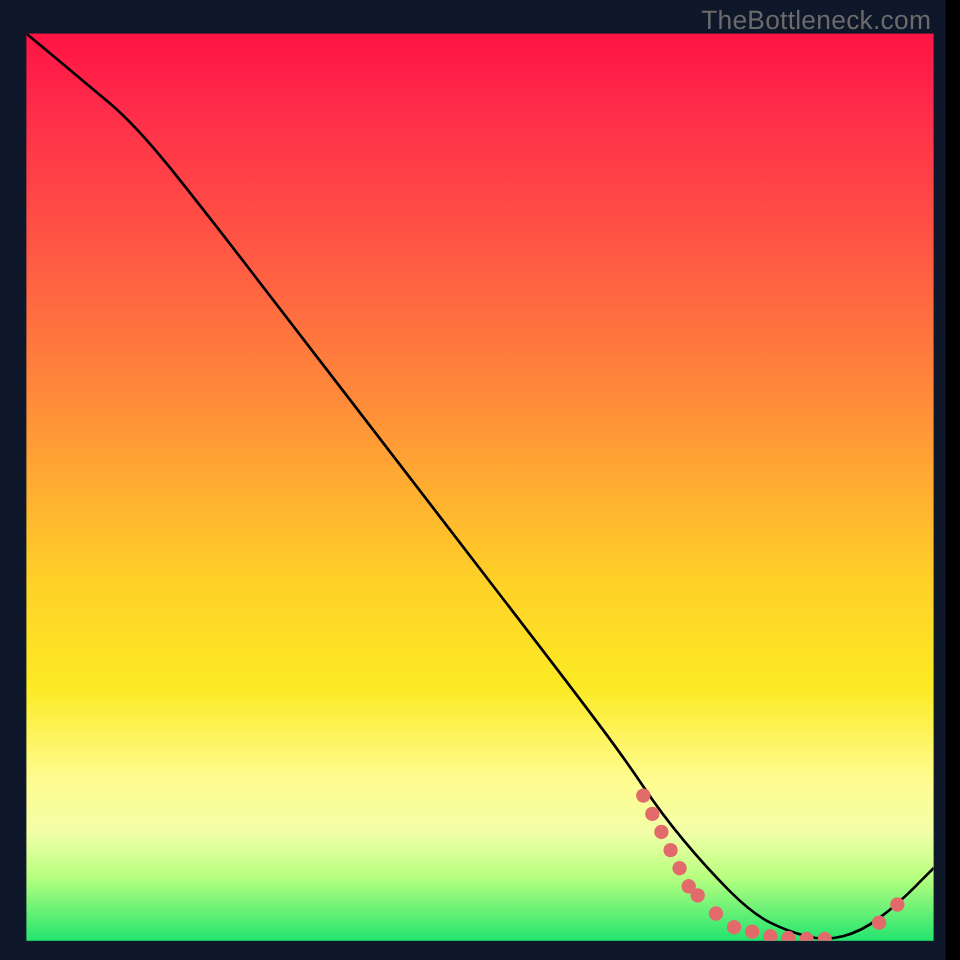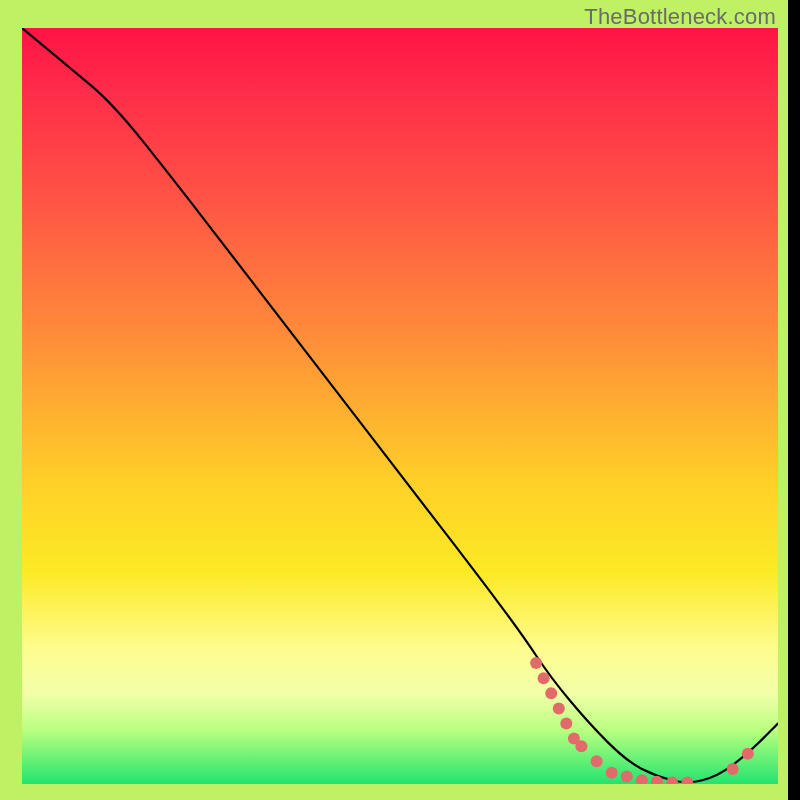--- a/index.html
+++ b/index.html
@@ -7,21 +7,21 @@
     padding: 0;
     width: 800px;
     height: 800px;
     background: #000;
     overflow: hidden;
   }
   .outer {
     position: relative;
     width: 788px;
     height: 800px;
-    background: #bef264;
+    background: #0f172a;
   }
   .watermark {
     position: absolute;
     top: 4px;
     right: 12px;
     font-family: Arial, Helvetica, sans-serif;
     font-size: 22px;
     color: #6b6b6b;
     letter-spacing: 0.2px;
   }

